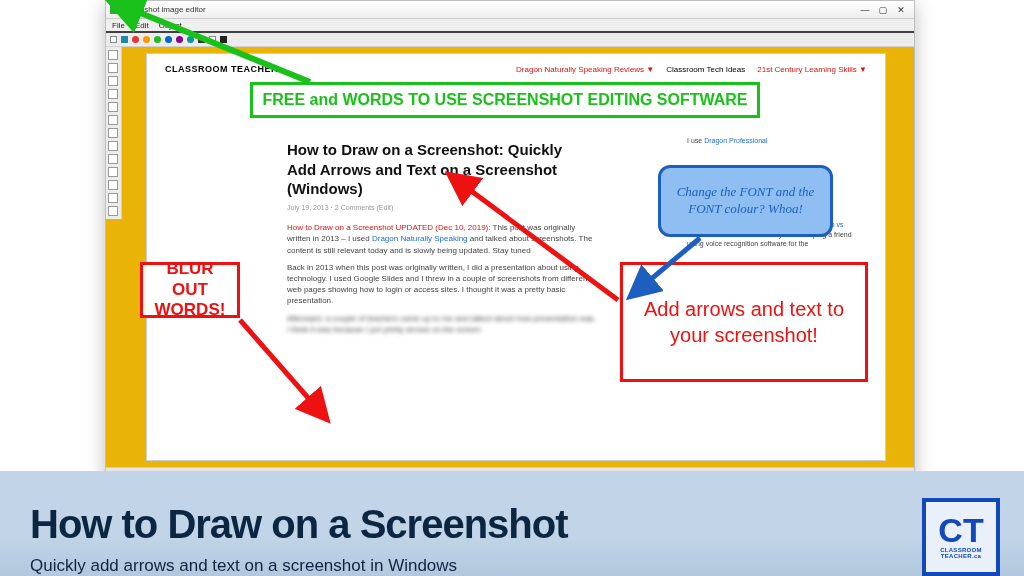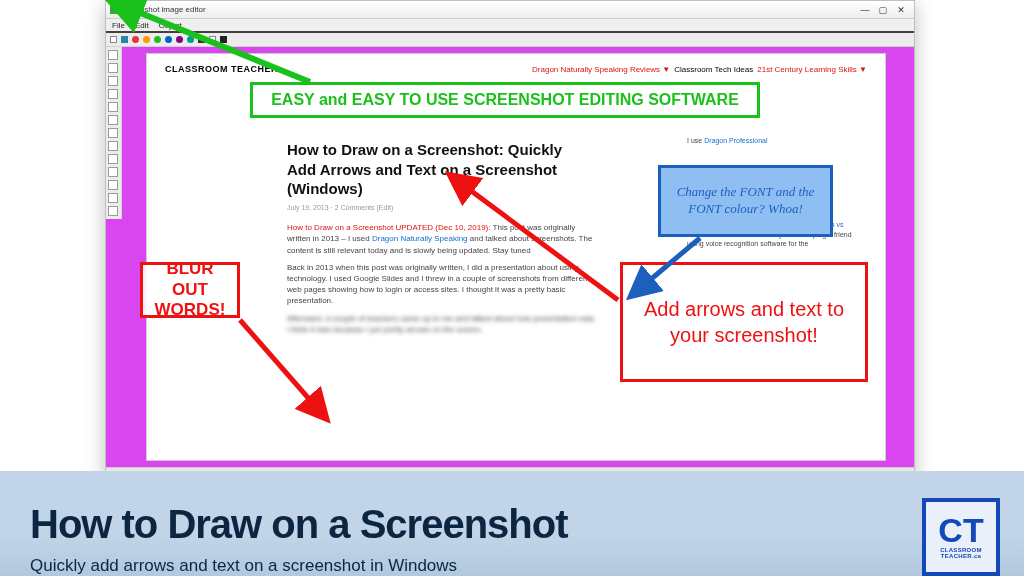--- a/index.html
+++ b/index.html
@@ -7,21 +7,21 @@
     width: 1024px; height: 576px;
     font-family: Arial, Helvetica, sans-serif;
     background: #fff;
     position: relative;
     overflow: hidden;
   }
   .app-window {
     position: absolute;
     left: 105px; top: 0;
     width: 810px; height: 480px;
-    background: #d946ef;
+    background: #eab308;
     border: 1px solid #bfbfbf;
     box-shadow: 0 4px 18px rgba(0,0,0,.25);
   }
   .titlebar {
     height: 18px;
     background: linear-gradient(#fff,#eee);
     border-bottom: 1px solid #ccc;
     display: flex; align-items: center;
     font-size: 8px; color: #333;
     padding: 0 4px;
@@ -64,21 +64,21 @@
     border: 1px solid #ccc;
     overflow: hidden;
   }
   .page-header {
     height: 30px;
     display: flex; align-items: center; justify-content: space-between;
     padding: 0 18px;
     font-size: 8px;
   }
   .site-title { font-weight: 700; font-size: 9px; letter-spacing: .5px; }
-  .nav-links { display:flex; gap:4px; }
+  .nav-links { display:flex; gap:12px; }
   .nav-links span:first-child { color:#d11; }
   .nav-links span:last-child  { color:#d11; }
   .inner {
     position: relative;
     padding: 4px 18px 0 140px;
     font-size: 8px; color:#444; line-height:1.4;
   }
   .article-title {
     font-size: 15px; font-weight: 700; color:#111;
     width: 280px; line-height:1.3;
@@ -111,21 +111,21 @@
   }
   .red-box-left {
     left: 140px; top: 262px; width: 100px; height: 56px;
     border-color:#e11; color:#e11;
     font-size:17px; line-height:1.2; font-weight:600;
   }
   .blue-box {
     left: 658px; top: 165px; width: 175px; height: 72px;
     border-color:#1d5fbf; background:#8fbff2; color:#1d5fbf;
     font-family: "Comic Sans MS", cursive; font-style:italic;
-    font-size:13px; line-height:1.3;
+    font-size:13px; line-height:1.3;border-radius:12px;
   }
   .red-box-right {
     left: 620px; top: 262px; width: 248px; height: 120px;
     border-color:#e11; color:#e11; background:#fff;
     font-size:20px; line-height:1.3;
   }
   .arrow { position:absolute; pointer-events:none; }
 
   .statusbar {
     position:absolute; left:0; bottom:0; right:0; height:12px;
@@ -227,21 +227,21 @@
         <p style="margin-bottom:74px;"><span>I use </span><span class="link">Dragon Professional</span></p>
         <p><span class="link">Nuance Dragon NaturallySpeaking 13 Premium vs Professional 15 review:</span><span> A story about helping a friend using voice recognition software for the</span></p>
       </div>
     </div>
   </div>
 
   <div class="statusbar">1763x861  19:38:21 PM  Image saved. Open in image editor</div>
 </div>
 
 <div class="callout green-box">
-  <span>EASY and EASY TO USE SCREENSHOT EDITING SOFTWARE</span>
+  <span>FREE and WORDS TO USE SCREENSHOT EDITING SOFTWARE</span>
 </div>
 <div class="callout red-box-left">
   <span>BLUR OUT WORDS!</span>
 </div>
 <div class="callout blue-box">
   <span>Change the FONT and the FONT colour? Whoa!</span>
 </div>
 <div class="callout red-box-right">
   <span>Add arrows and text to your screenshot!</span>
 </div>

